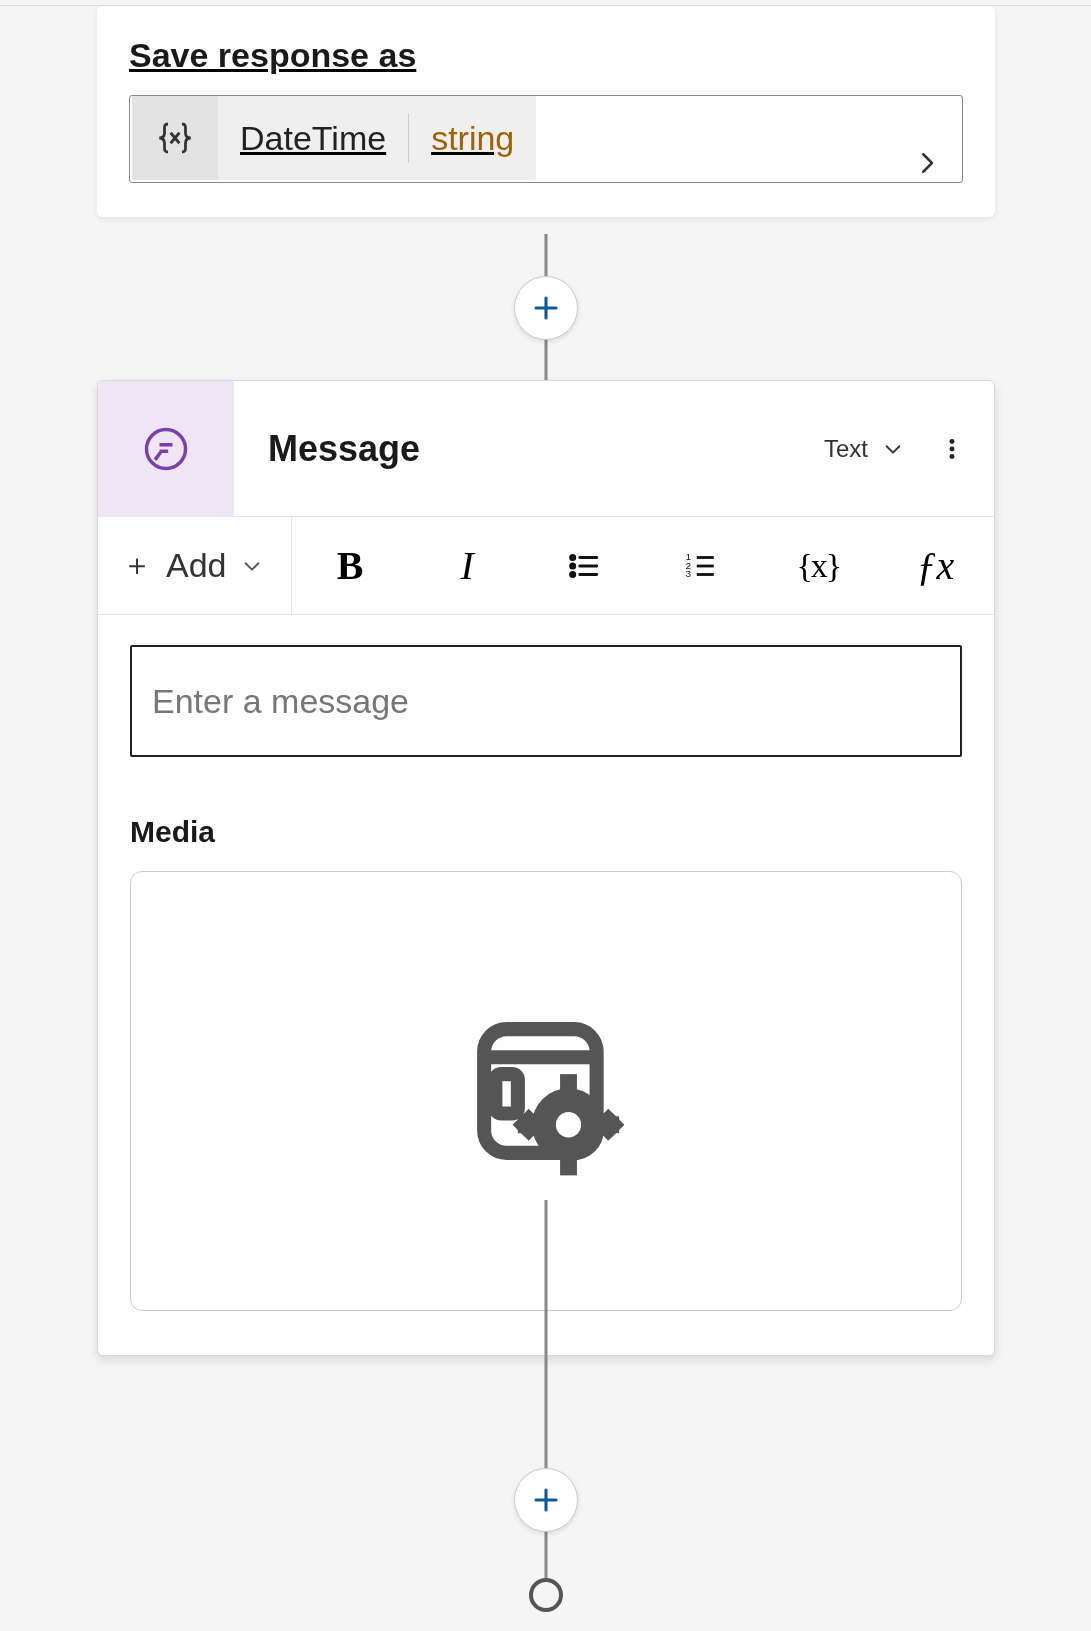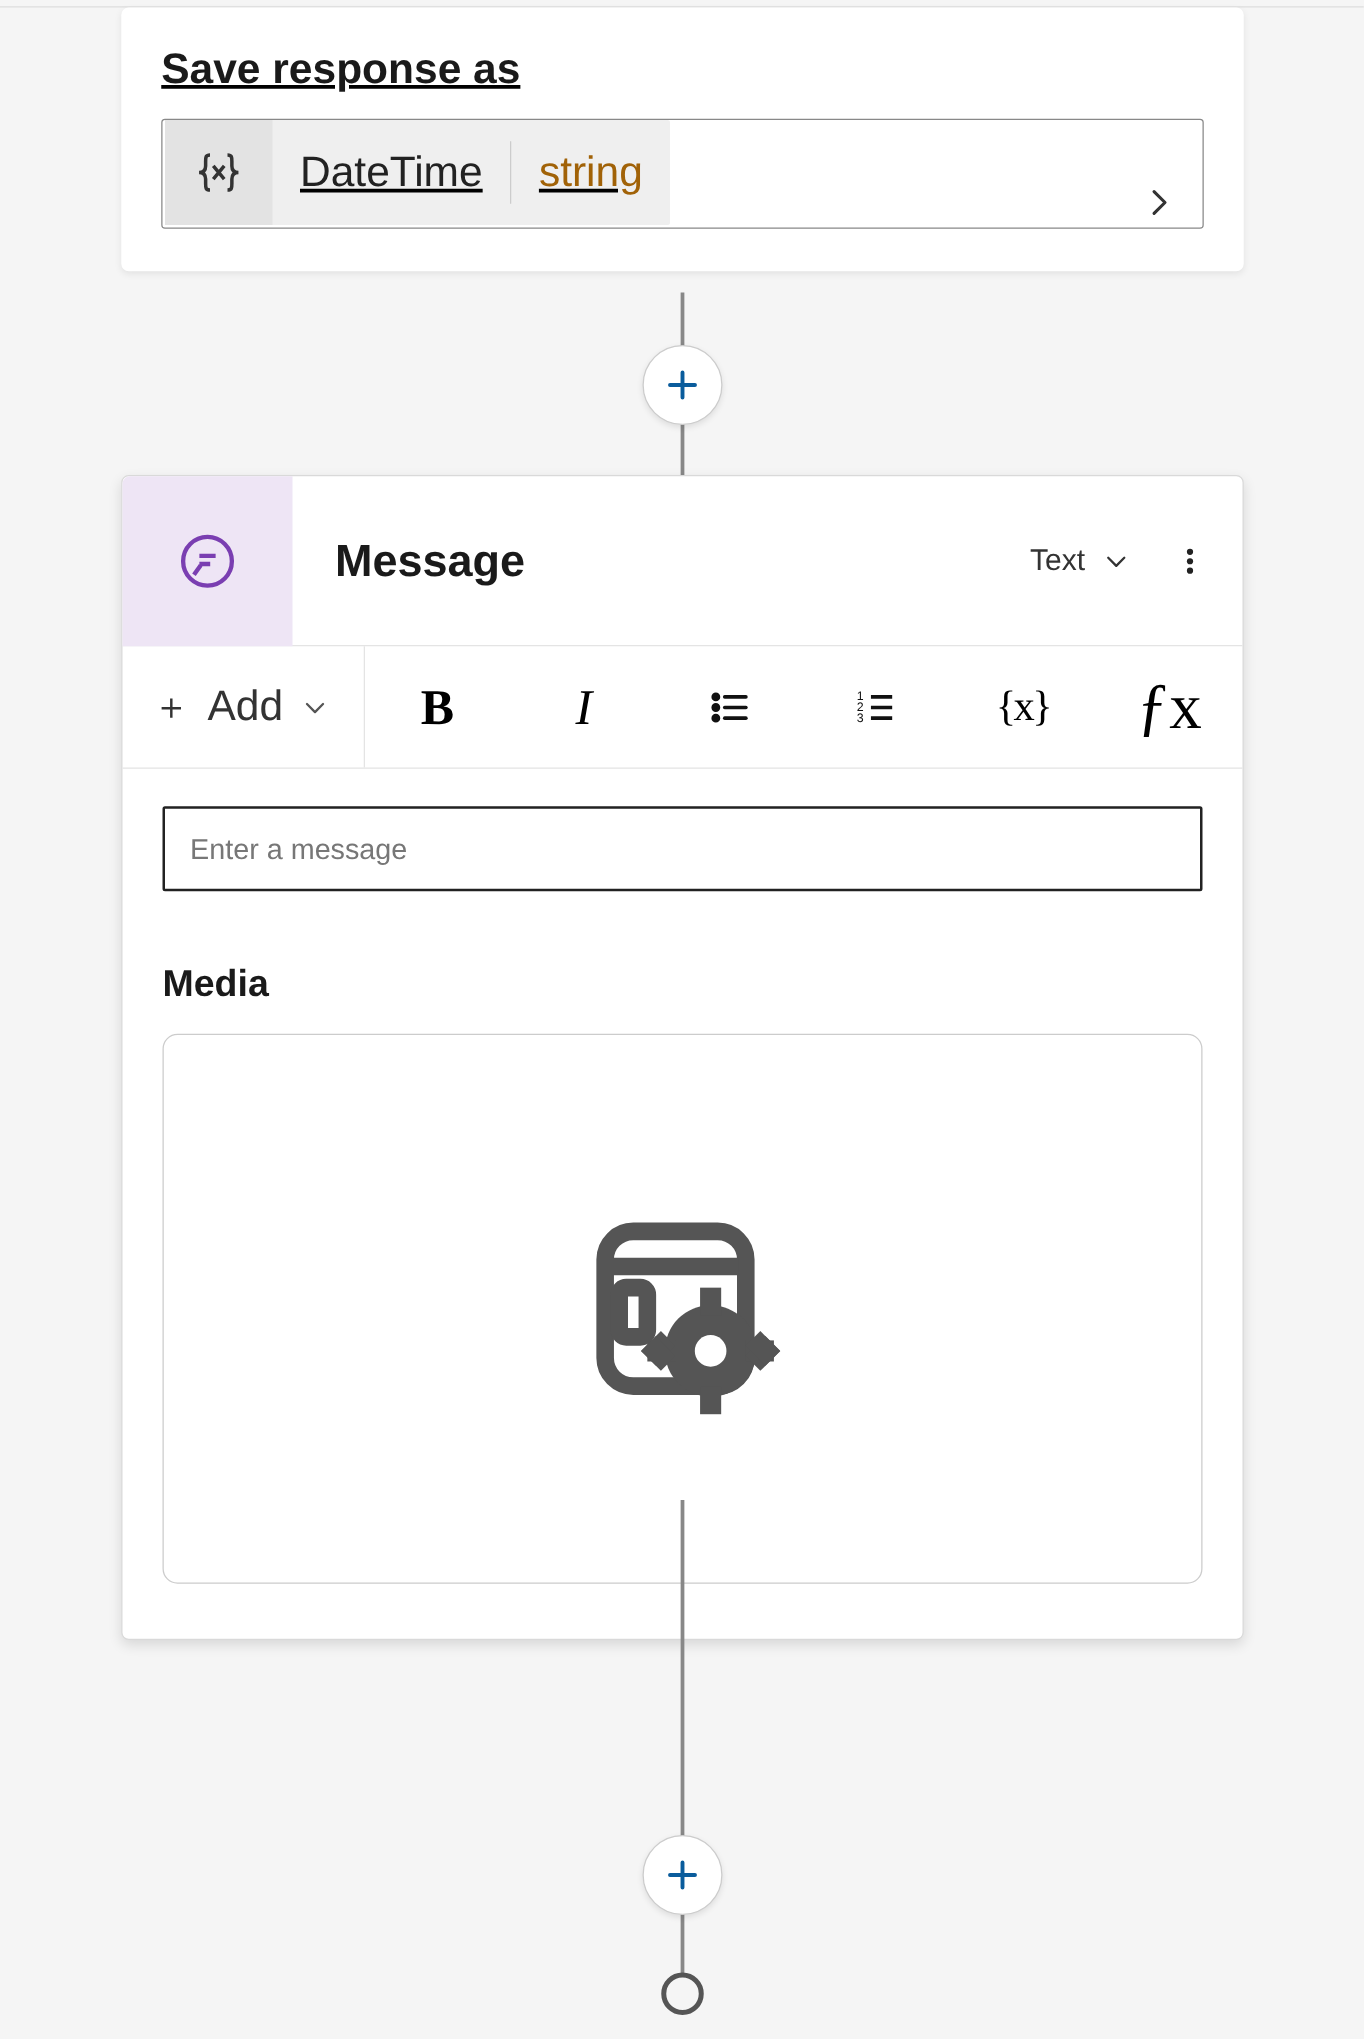--- a/index.html
+++ b/index.html
@@ -167,31 +167,31 @@
   .c2-toolbar .addbtn svg { width: 22px; height: 22px; stroke:#555; }
   .c2-toolbar .tbtn {
     flex:1;
     display:flex; align-items:center; justify-content:center;
     height:100%;
     cursor:pointer;
   }
   .c2-toolbar .tbtn svg { width:34px; height:34px; }
   .c2-toolbar .tbtn .b { font-size: 40px; font-weight: 800; font-family: Georgia, serif; }
   .c2-toolbar .tbtn .i { font-size: 40px; font-style: italic; font-family: Georgia, serif; }
-  .c2-toolbar .tbtn .fx { font-size: 52px; font-family: Georgia, "Times New Roman", serif; }
+  .c2-toolbar .tbtn .fx { font-size: 40px; font-style: italic; font-family: Georgia, "Times New Roman", serif; }
   .c2-toolbar .tbtn .var { font-size: 34px; font-family: Georgia, serif; letter-spacing:-2px; }
 
   .c2-body { padding: 30px 32px 44px; }
   .msg-input {
     width: 100%;
-    height: 68px;
+    height: 112px;
     border: 2px solid #222;
     border-radius: 2px;
     padding: 0 20px;
-    font-size: 23px;
+    font-size: 34px;
     color: #777;
     display:flex; align-items:center;
   }
   .media-title {
     font-size: 30px;
     font-weight: 700;
     color: #1a1a1a;
     margin: 58px 0 22px 0;
   }
   .media-box {

